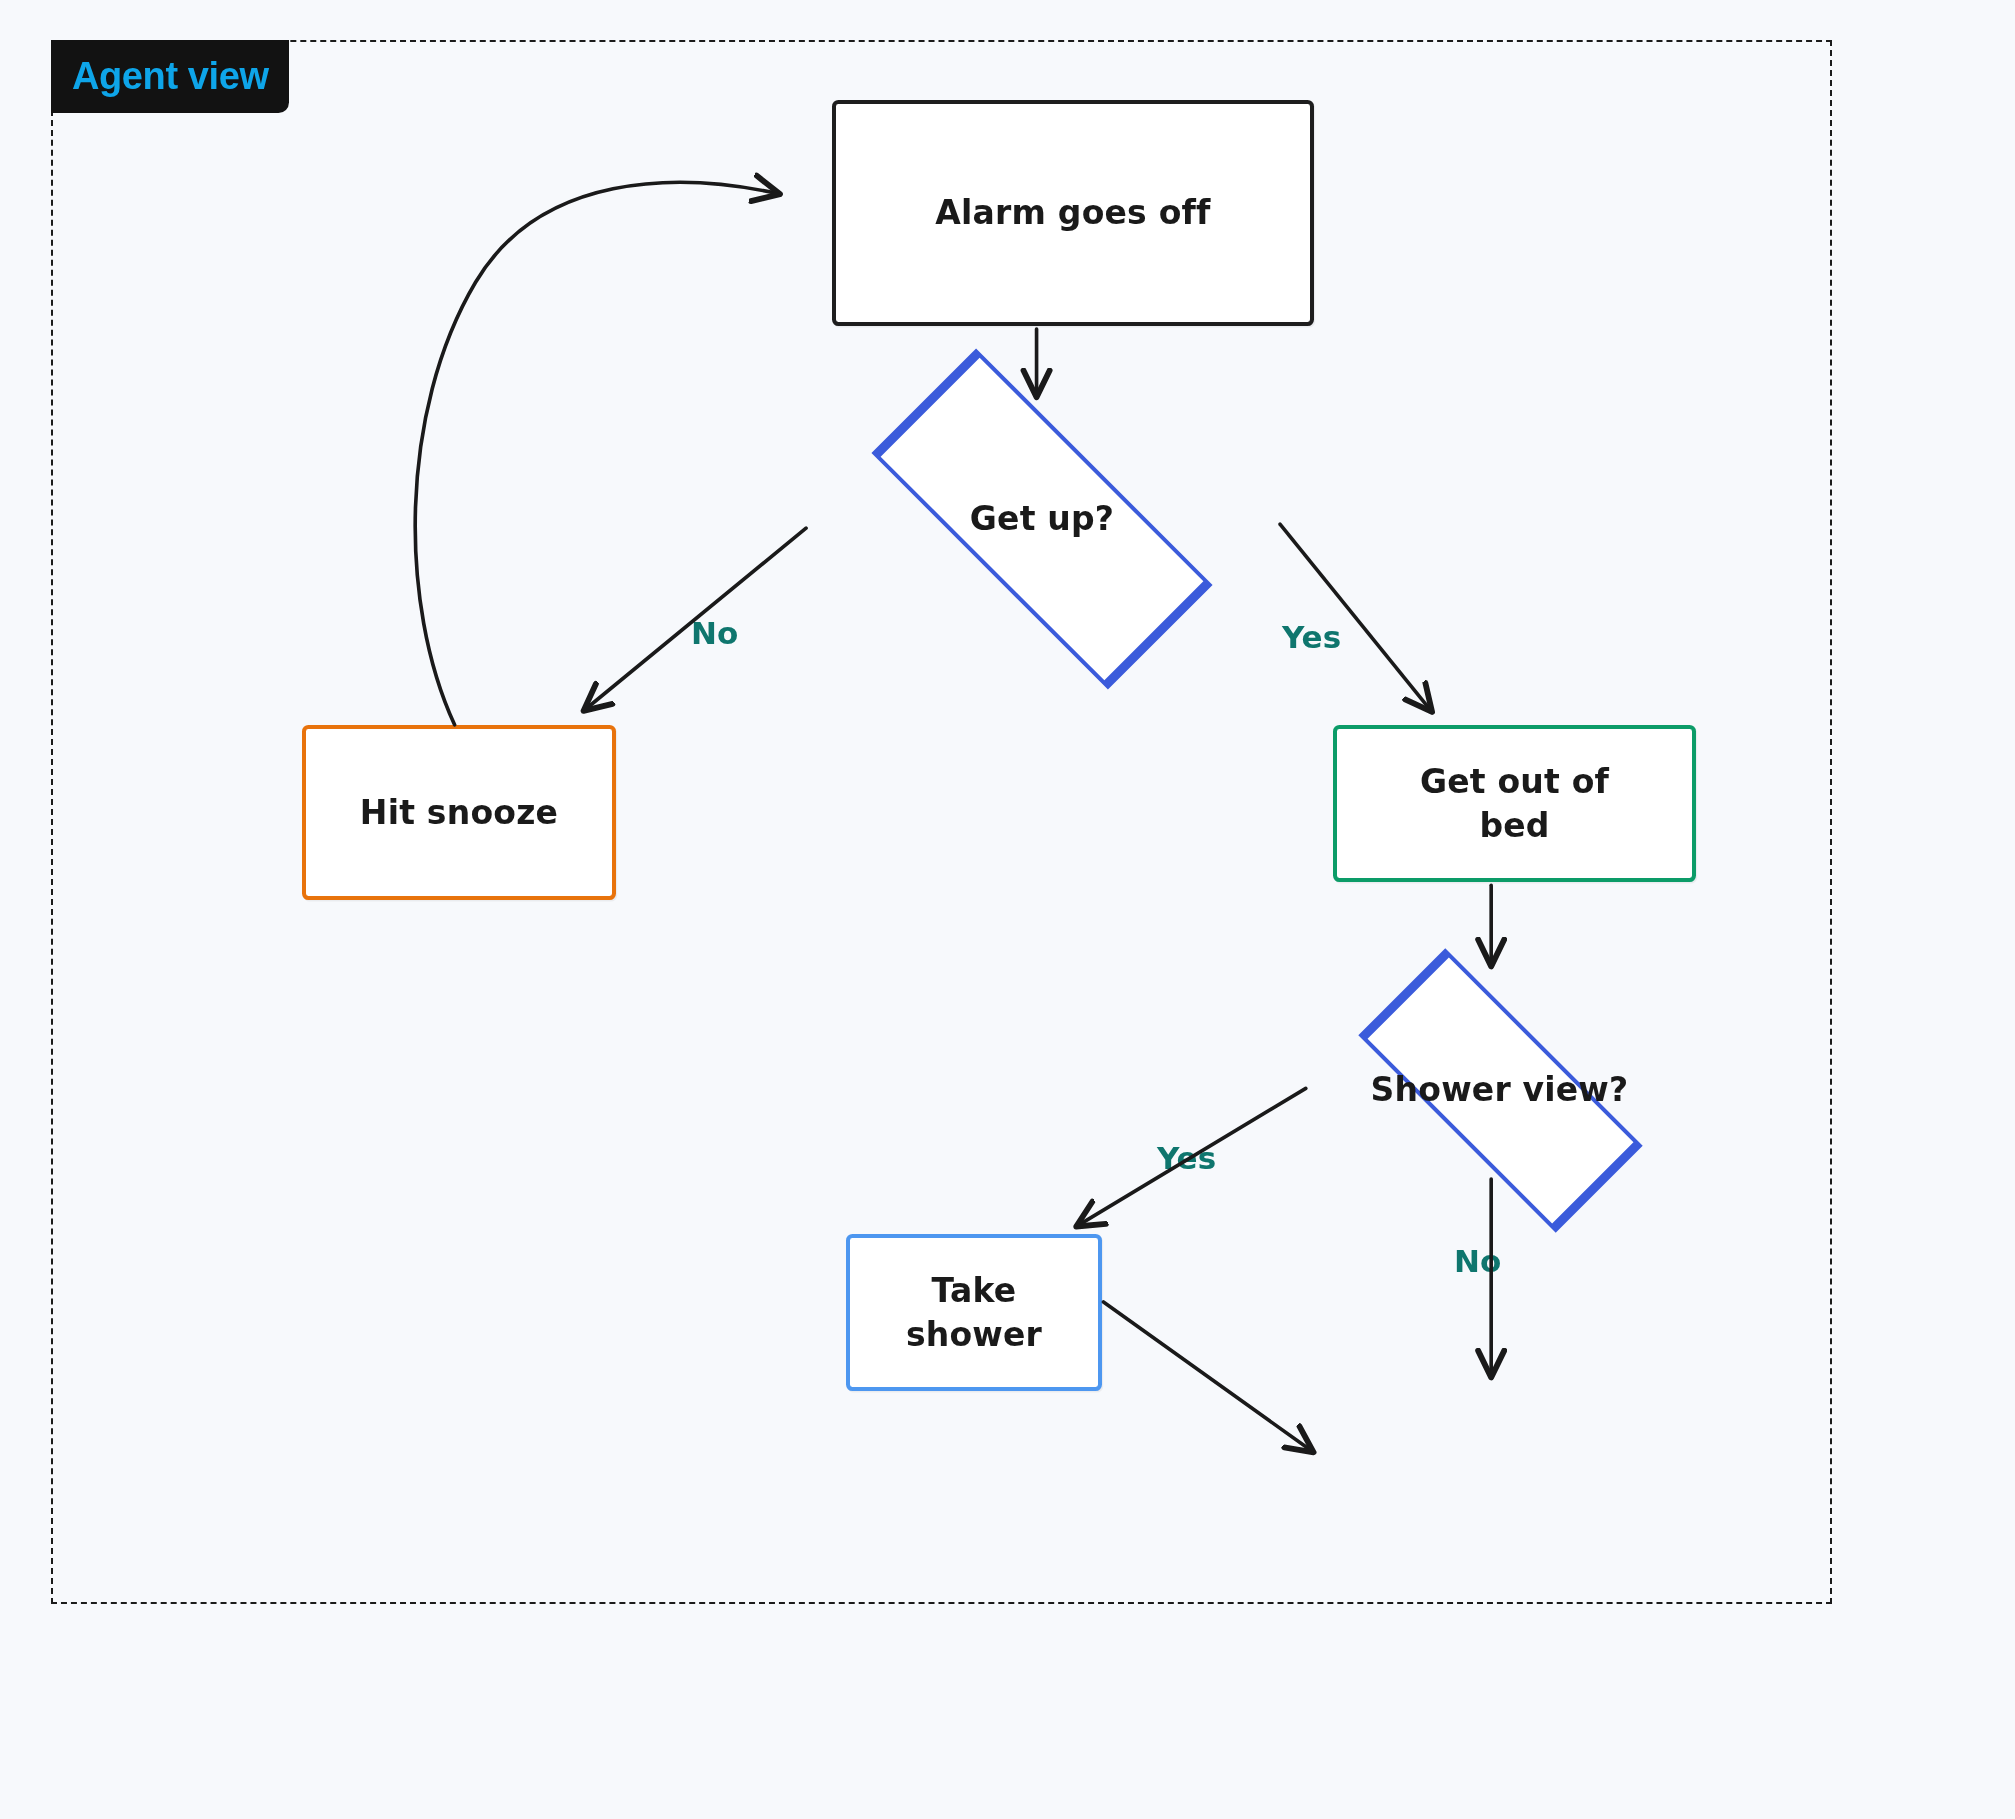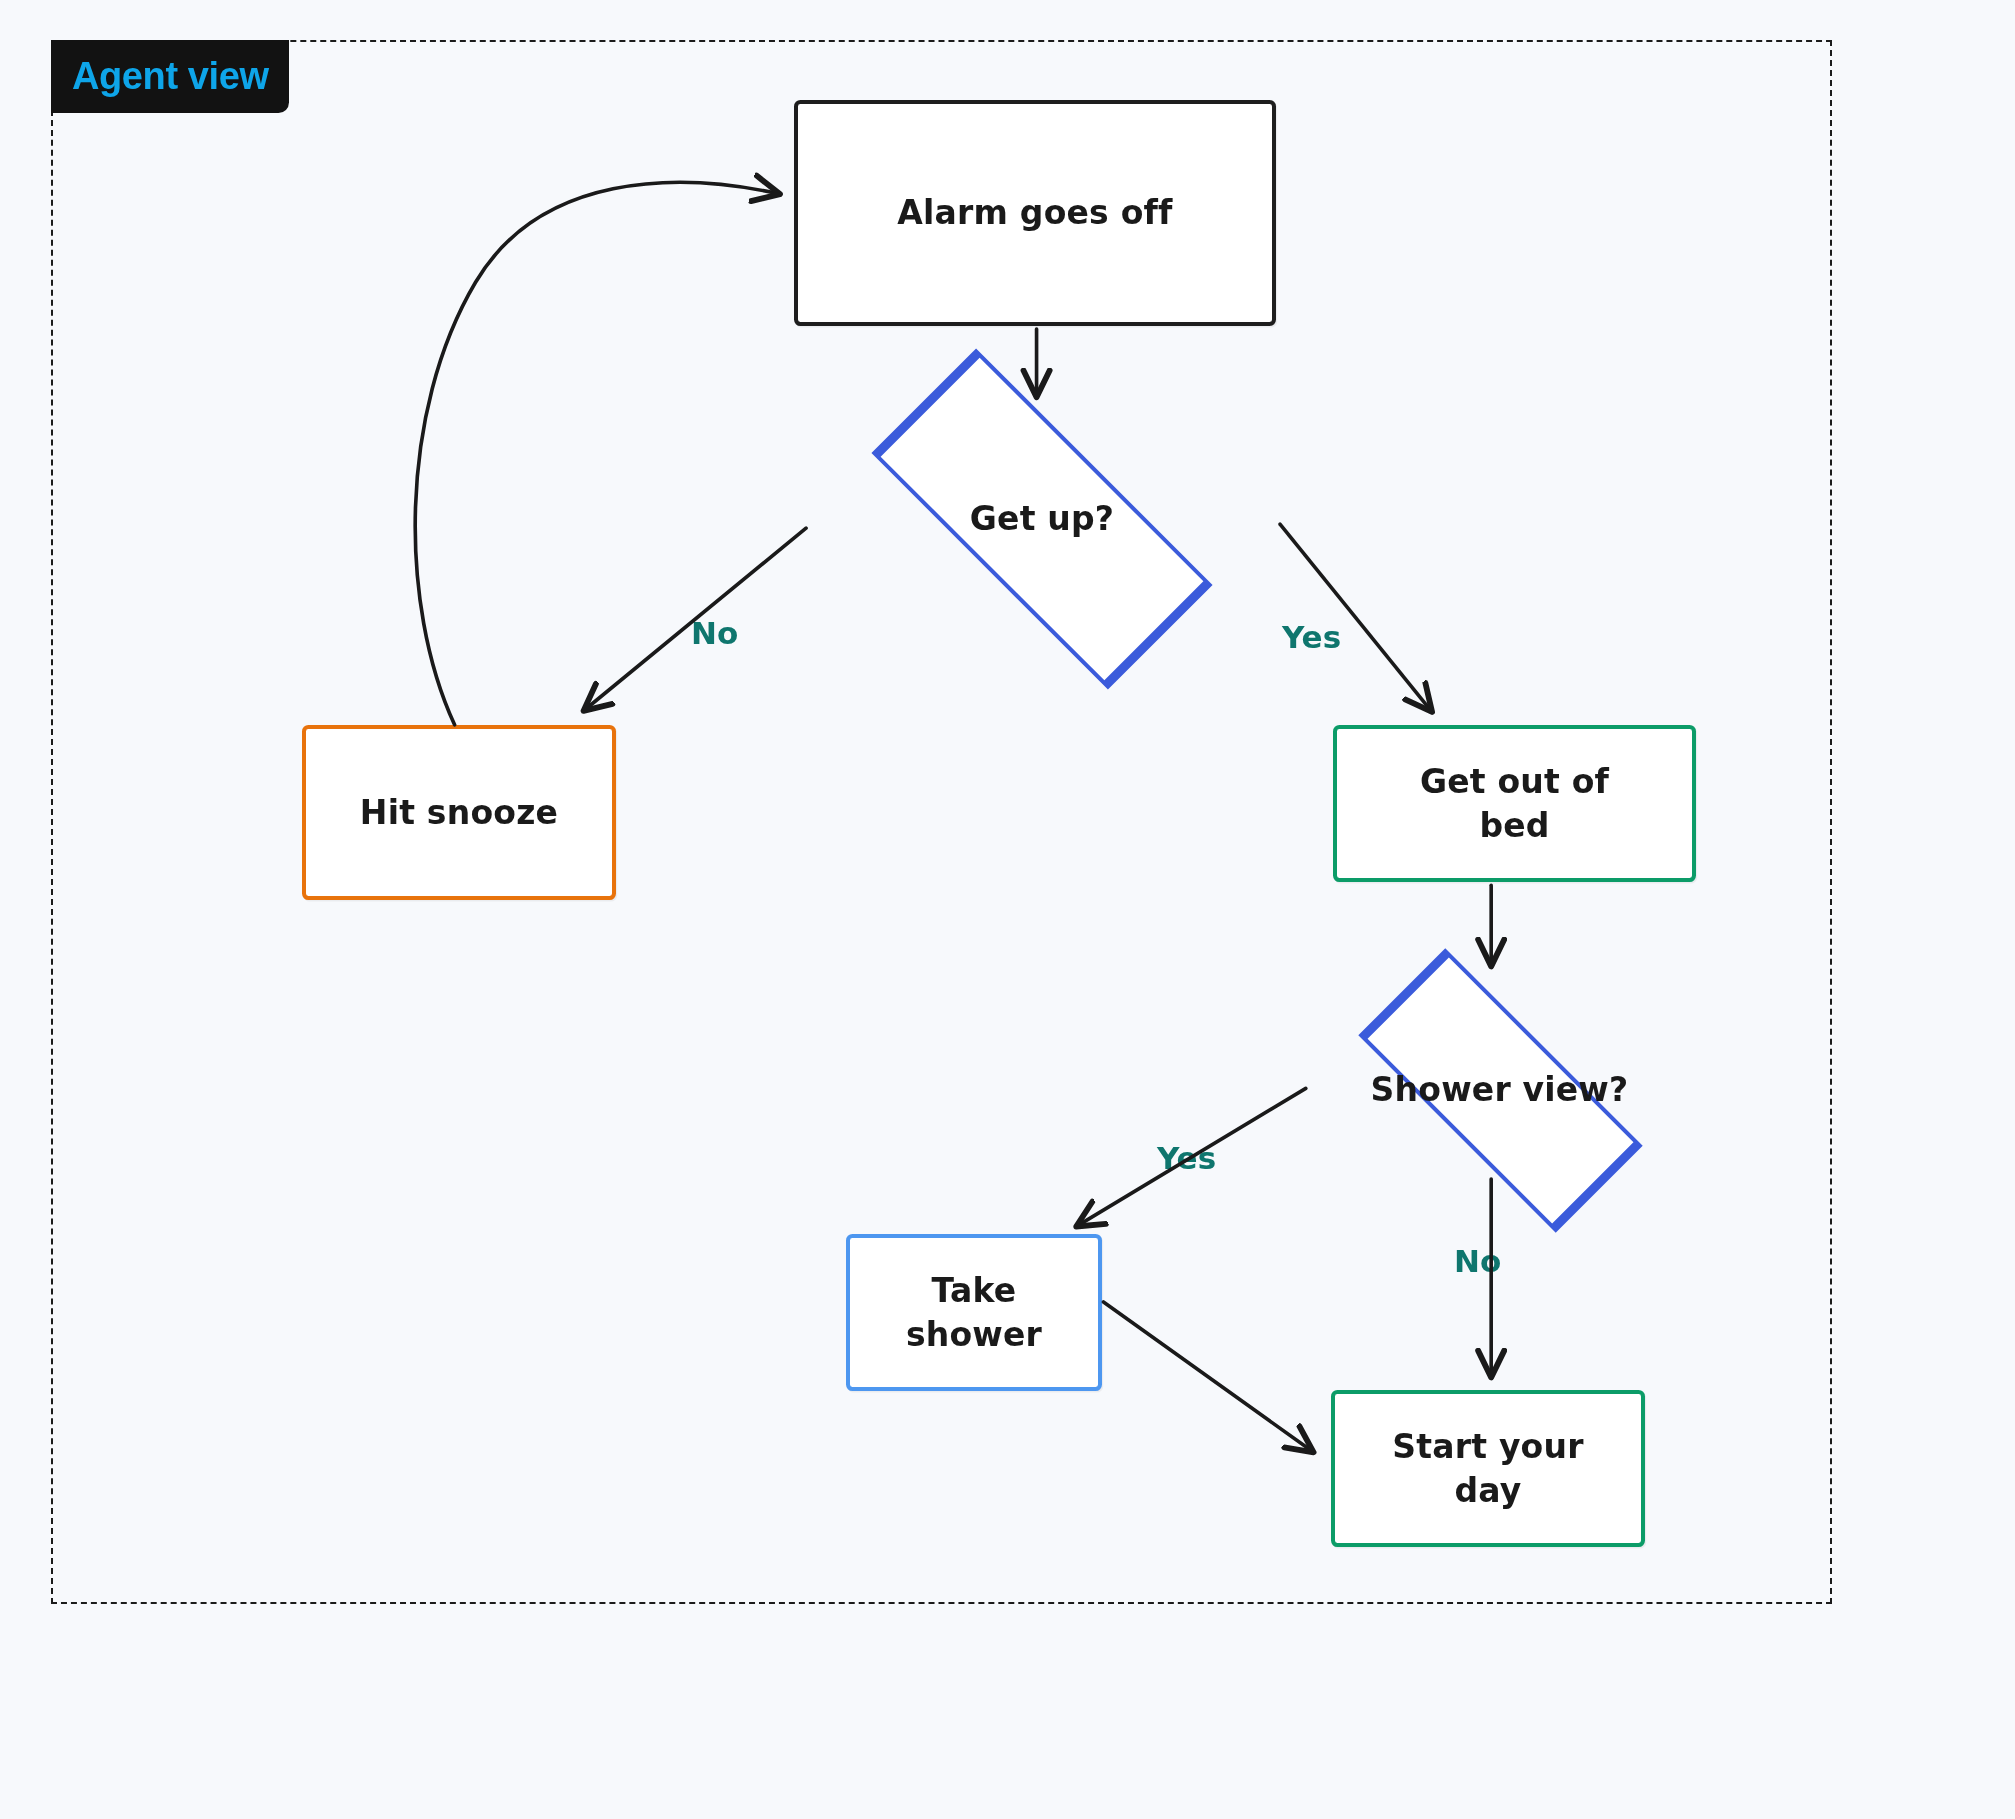--- a/index.html
+++ b/index.html
@@ -155,21 +155,21 @@
     <path d="M3240,2700 L2675,3040" marker-end="url(#arrowhead)"></path>
 
     <path d="M3700,2925 L3700,3412" marker-end="url(#arrowhead)"></path>
 
     <path d="M2738,3230 L3255,3600" marker-end="url(#arrowhead)"></path>
   </g>
 </svg>
 
 <div id="flowchart-canvas">
 
-  <div class="node process" style="left:794px; top:100px; width:482px; height:226px; border-color:#1e1e1e;">
+  <div class="node process" style="left:832px; top:100px; width:482px; height:226px; border-color:#1e1e1e;">
     <span class="node-label">Alarm goes off</span>
   </div>
 
   <div class="node decision" style="left:804px; top:414px; width:476px; height:210px;">
     <div class="diamond-shape" style="width:148px; height:148px; margin-left:-74px; margin-top:-74px;
                 transform: rotate(45deg) scaleX(2.26) scaleY(1.0);"></div>
     <span class="node-label">Get up?</span>
   </div>
 
   <div class="node process" style="left:302px; top:725px; width:314px; height:175px; border-color:#e8730c;">
@@ -185,24 +185,20 @@
     <div class="diamond-shape" style="width:123px; height:123px; margin-left:-61px; margin-top:-61px;
                 transform: rotate(45deg) scaleX(2.27) scaleY(1.0);"></div>
     <span class="node-label">Shower view?</span>
   </div>
 
   <div class="node process" style="left:846px; top:1234px; width:256px; height:157px; border-color:#4d97f0;">
     <span class="node-label">Take
 shower</span>
   </div>
 
-  <div class="node process" style="left:1331px; top:1390px; width:314px; height:157px; border-color:#0c9c68;">
-    <span class="node-label">Start your
-day</span>
-  </div>
 
   <span class="edge-label" style="left:691px; top:615px;">No</span>
 
   <span class="edge-label" style="left:1282px; top:619px;">Yes</span>
 
   <span class="edge-label" style="left:1157px; top:1140px;">Yes</span>
 
   <span class="edge-label" style="left:1454px; top:1243px;">No</span>
 </div>
 

